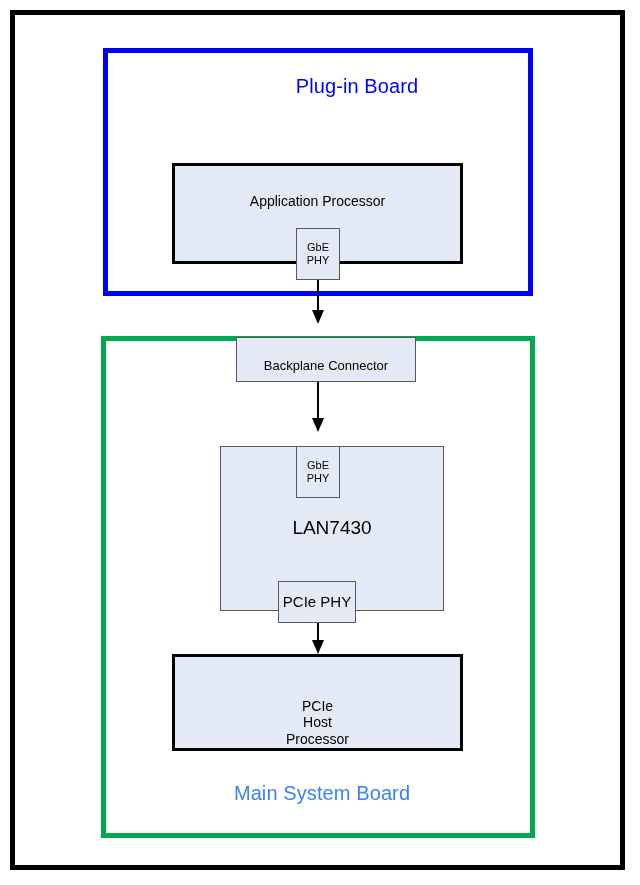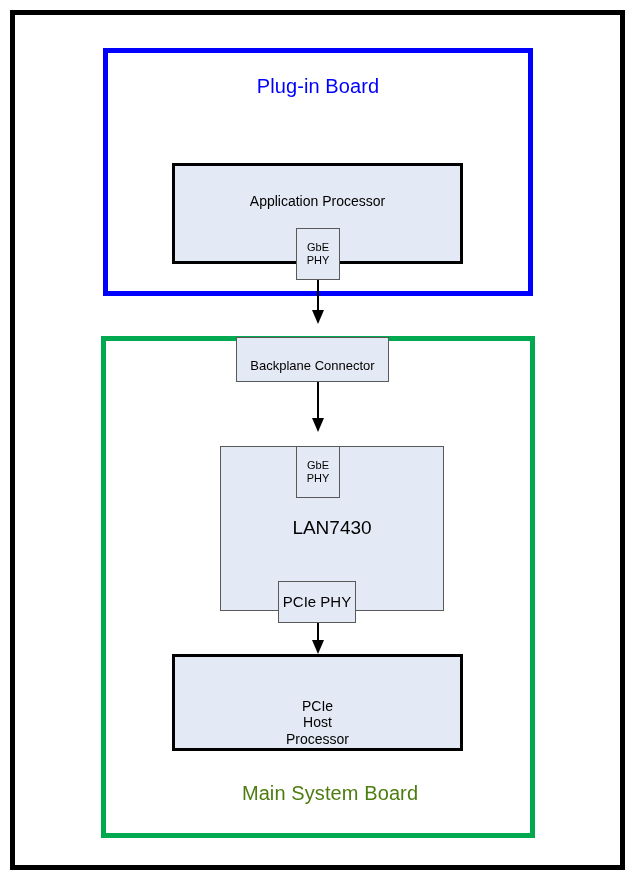--- a/index.html
+++ b/index.html
@@ -55,25 +55,26 @@
     width: 100%;
     text-align: center;
     font-size: 20px;
     letter-spacing: .1px;
     white-space: nowrap;
   }
   .board-title.plug-in {
     left: 0;
     top: 22px;
     color: #0000ff;
+    padding-left: 39px;
   }
   .board-title.main-system {
-    left: 12px;
+    left: 4px;
     bottom: 28px;
-    color: #4d7c0f;
+    color: #3b82f6;
   }
 
   
   .block {
     position: absolute;
     box-sizing: border-box;
     background: #e4eaf5;
     border: 3px solid #000000;
     display: flex;
     align-items: center;
@@ -107,21 +108,21 @@
     top: 212px;
     width: 44px;
     height: 52px;
     font-size: 11px;
     z-index: 4;
   }
 
   .backplane-connector {
     left: 236px;
     top: 321px;
-    width: 153px;
+    width: 180px;
     height: 45px;
     font-size: 13px;
     z-index: 4;
     align-items: flex-end;
   }
   .backplane-connector .label { transform: translateY(-7px); }
 
   .lan7430 {
     left: 220px;
     top: 430px;

